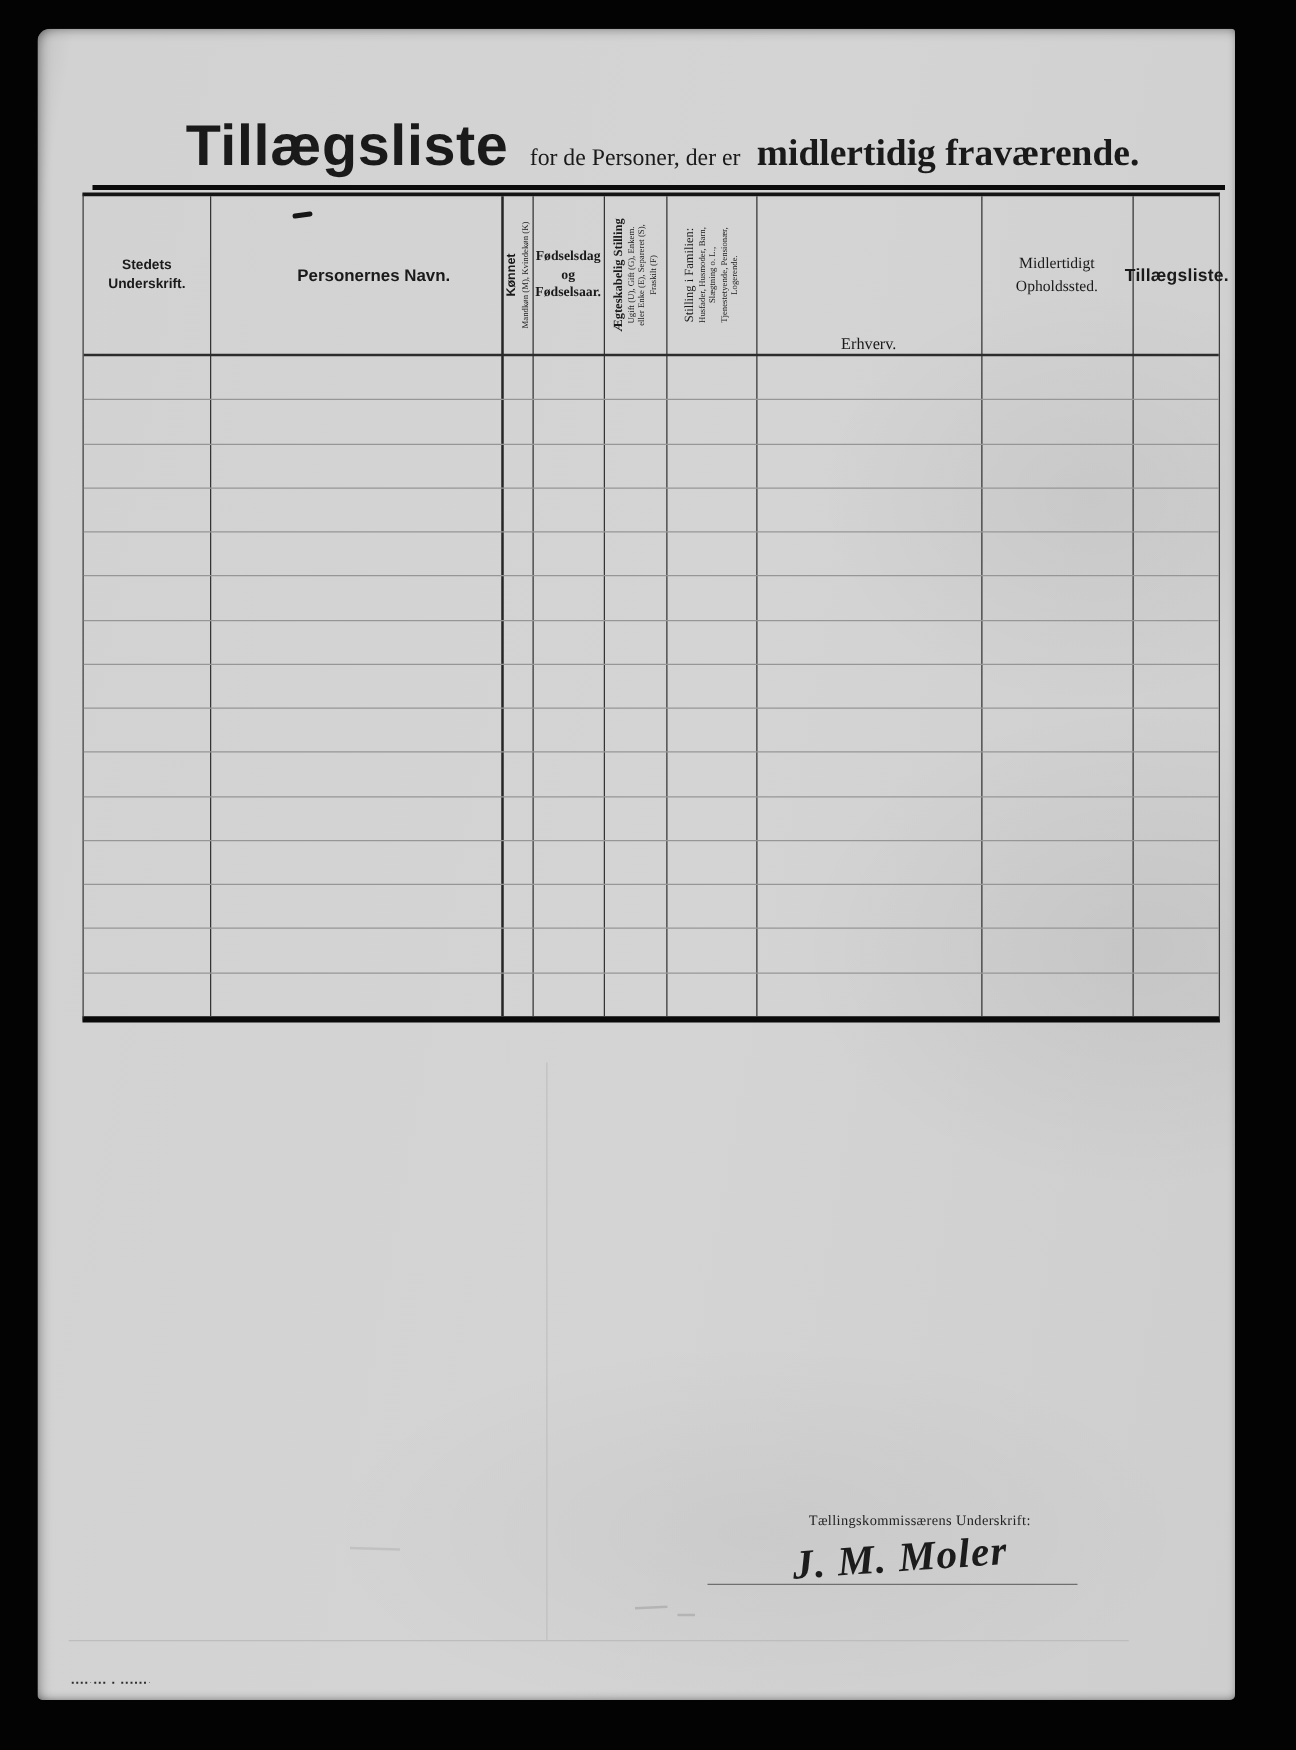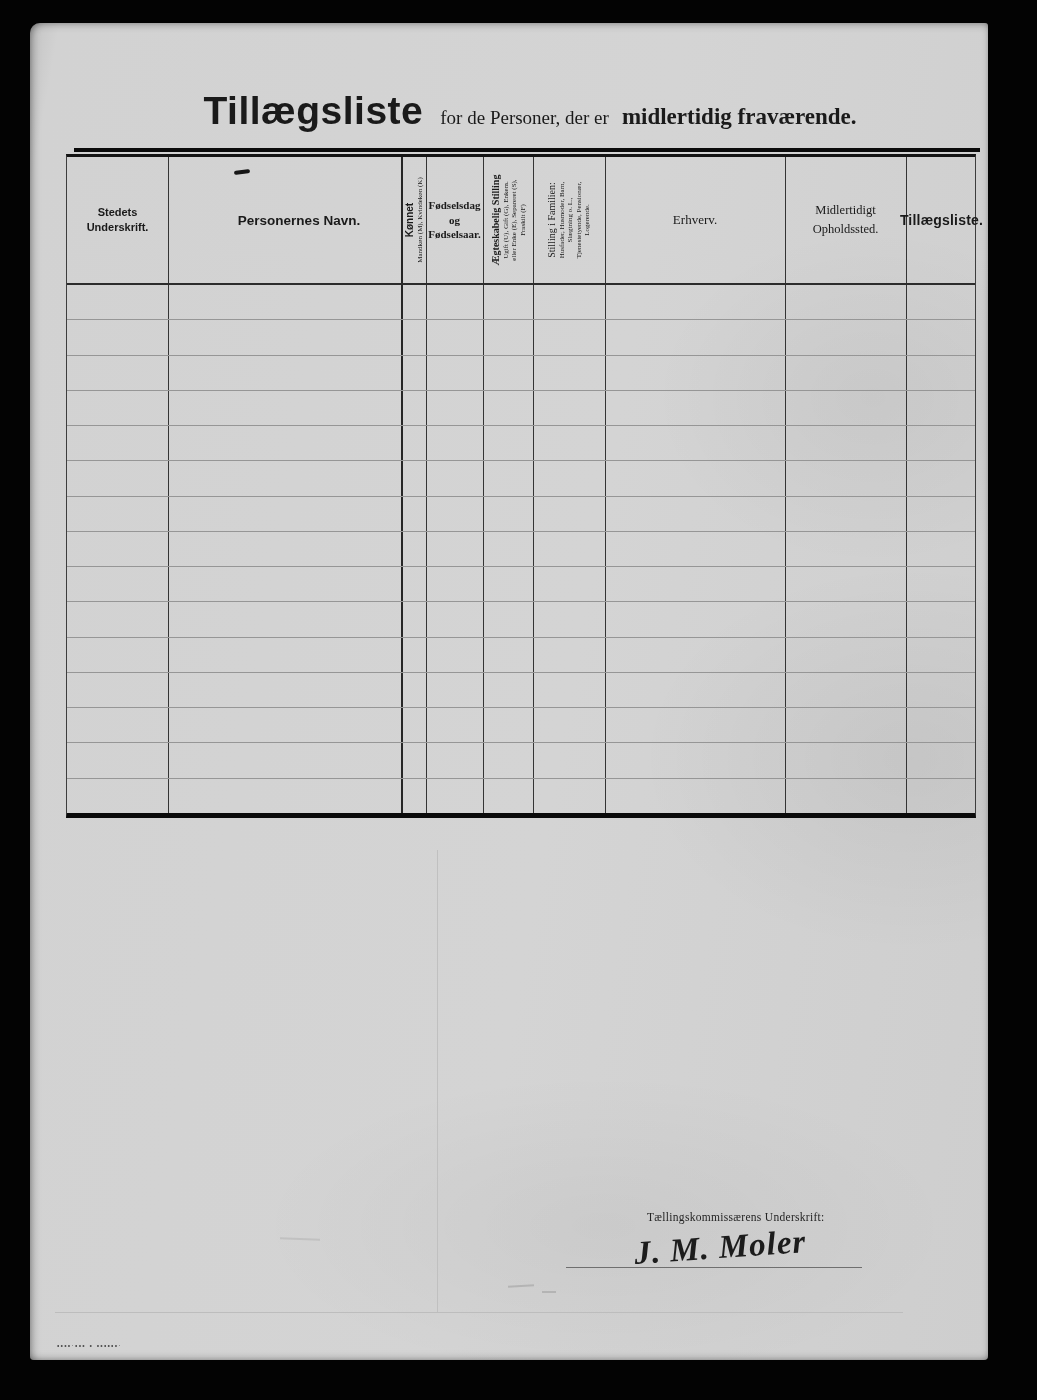--- a/index.html
+++ b/index.html
@@ -10,23 +10,23 @@
            radial-gradient(ellipse 340px 260px at 88% 28%, rgba(0,0,0,0.045), transparent 65%),
            radial-gradient(ellipse 420px 300px at 92% 55%, rgba(0,0,0,0.05), transparent 65%),
            radial-gradient(ellipse 500px 220px at 60% 90%, rgba(0,0,0,0.04), transparent 70%),
            linear-gradient(100deg,#c3c3c3 0,#d2d2d2 2.5%,#d4d4d4 55%,#cecece 100%);
          border-radius:10px 3px 4px 4px;
          box-shadow: inset 7px 0 9px -5px rgba(0,0,0,0.35), inset 0 7px 9px -6px rgba(0,0,0,0.30),
                      inset -4px 0 7px -5px rgba(0,0,0,0.25), inset 0 -6px 8px -6px rgba(0,0,0,0.35);}
 
   
   .title-row{position:absolute;left:60px;right:18px;top:66px;text-align:center;white-space:nowrap;}
-  .t-main{font-family:"Liberation Sans",sans-serif;font-weight:700;font-size:39px;letter-spacing:0.5px;}
+  .t-main{font-family:"Liberation Sans",sans-serif;font-weight:700;font-size:46px;letter-spacing:0.5px;}
   .t-mid{font-family:"Liberation Serif",serif;font-size:19px;margin-left:13px;}
-  .t-emph{font-family:"Liberation Serif",serif;font-weight:700;font-size:23px;margin-left:9px;}
+  .t-emph{font-family:"Liberation Serif",serif;font-weight:700;font-size:30px;margin-left:9px;}
 
   .rule-heavy{position:absolute;left:44px;top:125px;width:906px;height:4px;background:#0b0b0b;}
 
   
   .ctable{position:absolute;left:36px;top:131px;width:910px;height:664px;box-sizing:border-box;
           border:1px solid #3d3d3d;border-top:3px solid #141414;border-bottom:5px solid #0a0a0a;
           display:flex;flex-direction:column;}
   .thead{position:relative;height:126px;border-bottom:2px solid #2c2c2c;flex:none;}
   .tbody{position:relative;flex:1;display:flex;flex-direction:column;}
   .trow{flex:1;border-bottom:1px solid #969696;}
@@ -35,21 +35,21 @@
   .vl{position:absolute;top:0;bottom:0;width:1px;background:#343434;}
   .vl.w2{width:2px;background:#262626;}
   .vl1{left:101px;} .vl2{left:334px;} .vl3{left:359px;} .vl4{left:416px;}
   .vl5{left:466px;} .vl6{left:538px;} .vl7{left:718px;} .vl8{left:839px;}
 
   .hcell{position:absolute;top:0;height:100%;display:flex;flex-direction:column;
          align-items:center;justify-content:center;text-align:center;}
   .hc1{left:0;width:101px;}   .hc2{left:101px;width:262px;}
   .hc3{left:334px;width:25px;}.hc4{left:359px;width:57px;}
   .hc5{left:416px;width:50px;}.hc6{left:466px;width:72px;}
-  .hc7{left:538px;width:180px;}.hc8{left:718px;width:121px;}
+  .hc7{left:538px;width:180px;justify-content:flex-end;}.hc8{left:718px;width:121px;}
   .hc9{left:839px;width:71px;}
 
   .h-sb{font-family:"Liberation Sans",sans-serif;font-weight:700;}
   .hc1 span{font-size:11px;line-height:15px;}
   .hc2 span{font-size:13.5px;}
   .hc4 span{font-family:"Liberation Serif",serif;font-weight:700;font-size:11px;line-height:14.5px;}
   .hc7 span{font-size:13px;}
   .hc8 span{font-size:12.5px;line-height:19px;}
   .hc9 span{font-size:14px;letter-spacing:0.2px;}
 

